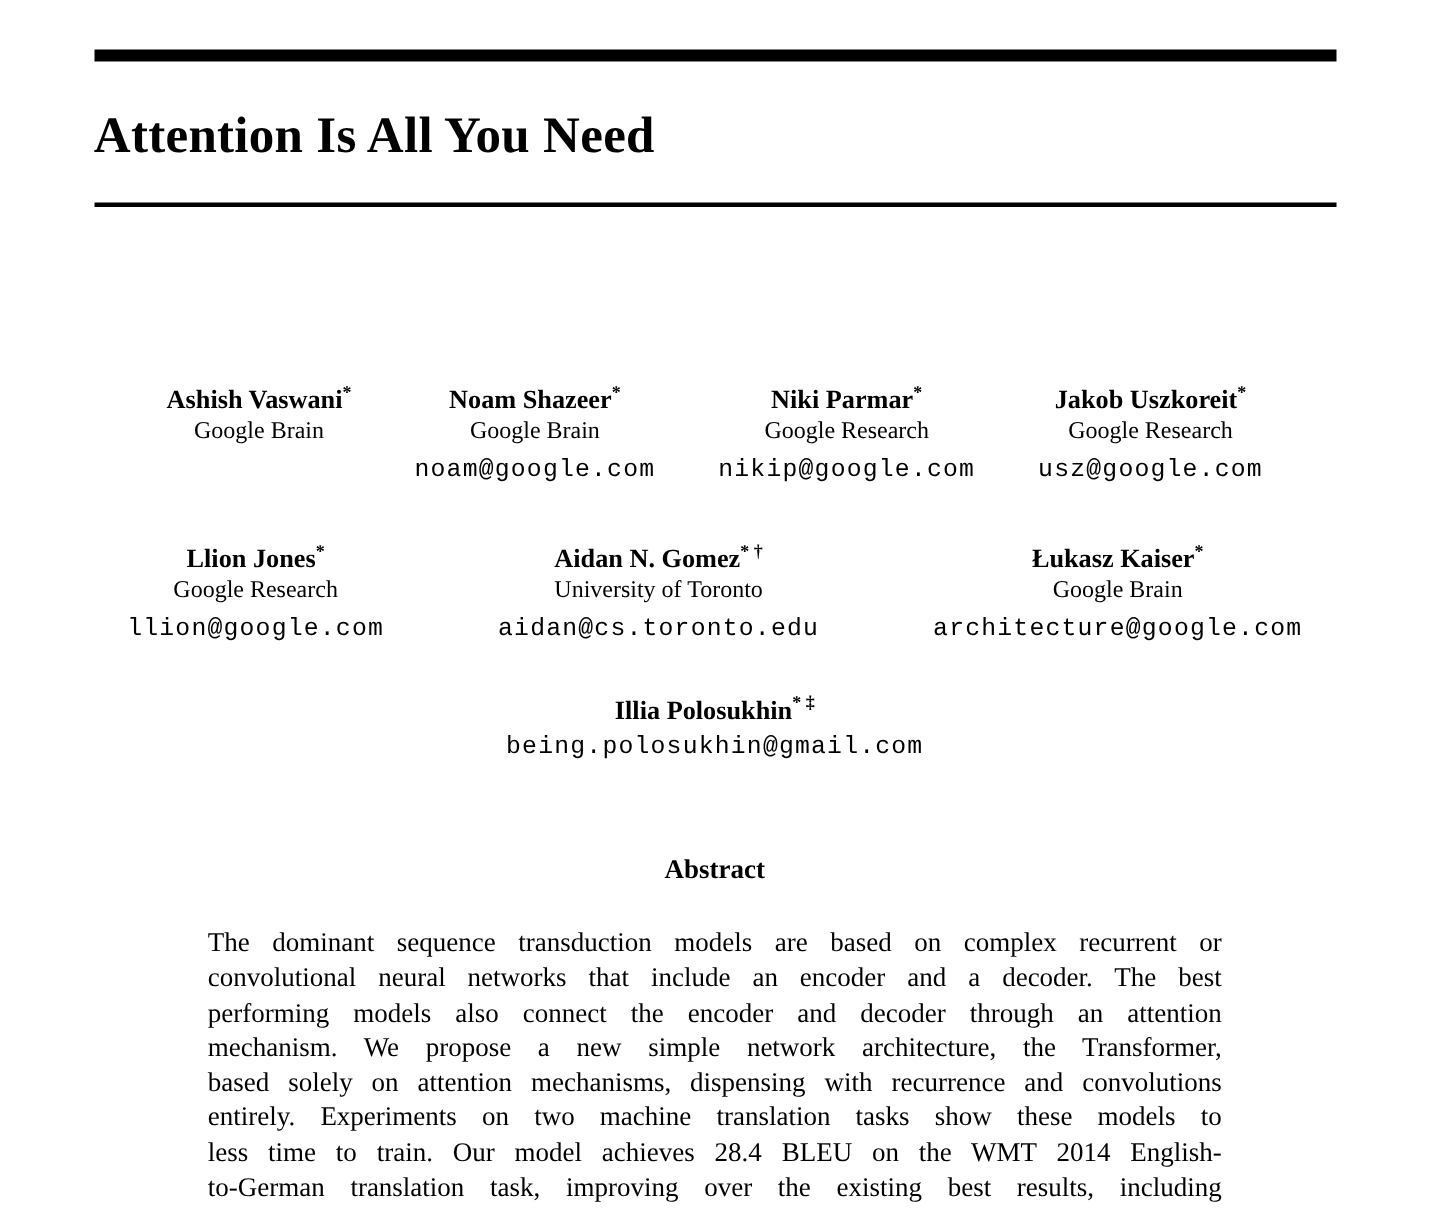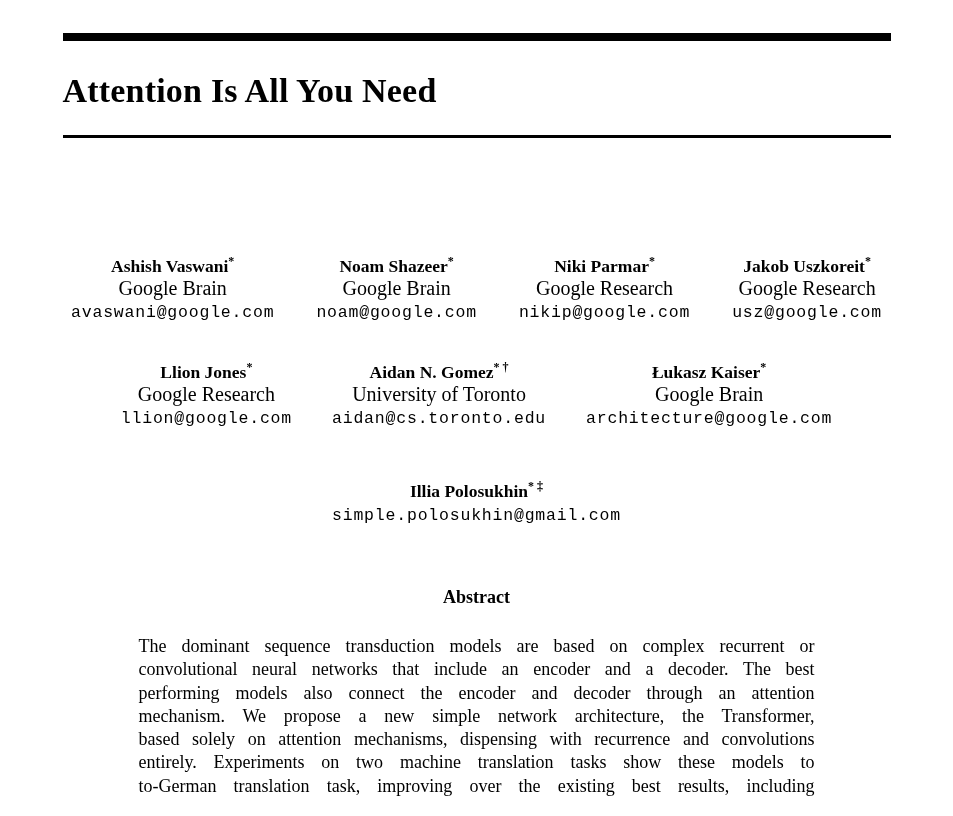--- a/index.html
+++ b/index.html
@@ -40,39 +40,39 @@
   }
   .authors {
     margin-top: 117px;
   }
   .author-row {
     display: flex;
     justify-content: center;
     align-items: flex-start;
   }
   .author-row-1 { gap: 42px; }
-  .author-row-2 { gap: 40px; margin-top: 37px; justify-content: center; }
-  .author-row-3 { margin-top: 50px; }
+  .author-row-2 { gap: 76px; margin-top: 37px; justify-content: center; }
+  .author-row-3 { margin-top: 32px; }
   .author-cell {
     text-align: center;
     white-space: nowrap;
   }
   .author-name {
     font-size: 17.5px;
     font-weight: bold;
     line-height: 22px;
   }
   .author-name sup {
     font-size: 12px;
     font-weight: bold;
     vertical-align: super;
     line-height: 0;
   }
   .author-affil {
-    font-size: 20px;
+    font-size: 16px;
     line-height: 22px;
   }
   .author-email {
     font-family: "Liberation Mono", monospace;
     font-size: 16.5px;
     letter-spacing: 0.8px;
     line-height: 22px;
     margin-top: 3px;
   }
   .abstract-heading {
@@ -104,21 +104,20 @@
   <div class="paper-title">Attention Is All You Need</div>
 
   <div class="rule-thin"></div>
 
   <div class="authors">
 
     <div class="author-row author-row-1">
       <div class="author-cell">
         <div class="author-name"><span>Ashish Vaswani</span><sup>*</sup></div>
         <div class="author-affil">Google Brain</div>
-        <div class="author-email">avaswani@google.com</div>
       </div>
       <div class="author-cell">
         <div class="author-name"><span>Noam Shazeer</span><sup>*</sup></div>
         <div class="author-affil">Google Brain</div>
         <div class="author-email">noam@google.com</div>
       </div>
       <div class="author-cell">
         <div class="author-name"><span>Niki Parmar</span><sup>*</sup></div>
         <div class="author-affil">Google Research</div>
         <div class="author-email">nikip@google.com</div>
@@ -144,31 +143,32 @@
       <div class="author-cell">
         <div class="author-name"><span>Łukasz Kaiser</span><sup>*</sup></div>
         <div class="author-affil">Google Brain</div>
         <div class="author-email">architecture@google.com</div>
       </div>
     </div>
 
     <div class="author-row author-row-3">
       <div class="author-cell">
         <div class="author-name"><span>Illia Polosukhin</span><sup>* ‡</sup></div>
-        <div class="author-email">simple.polosukhin@gmail.com</div>
+        <div class="author-email">being.polosukhin@gmail.com</div>
       </div>
     </div>
 
   </div>
 
   <div class="abstract-heading">Abstract</div>
 
   <div class="abstract-body">
     <div class="abstract-line">The dominant sequence transduction models are based on complex recurrent or</div>
     <div class="abstract-line">convolutional neural networks that include an encoder and a decoder. The best</div>
     <div class="abstract-line">performing models also connect the encoder and decoder through an attention</div>
     <div class="abstract-line">mechanism. We propose a new simple network architecture, the Transformer,</div>
     <div class="abstract-line">based solely on attention mechanisms, dispensing with recurrence and convolutions</div>
     <div class="abstract-line">entirely. Experiments on two machine translation tasks show these models to</div>
+    <div class="abstract-line">less time to train. Our model achieves 28.4 BLEU on the WMT 2014 English-</div>
     <div class="abstract-line">to-German translation task, improving over the existing best results, including</div>
   </div>
 
 </div>
 
 </body></html>

